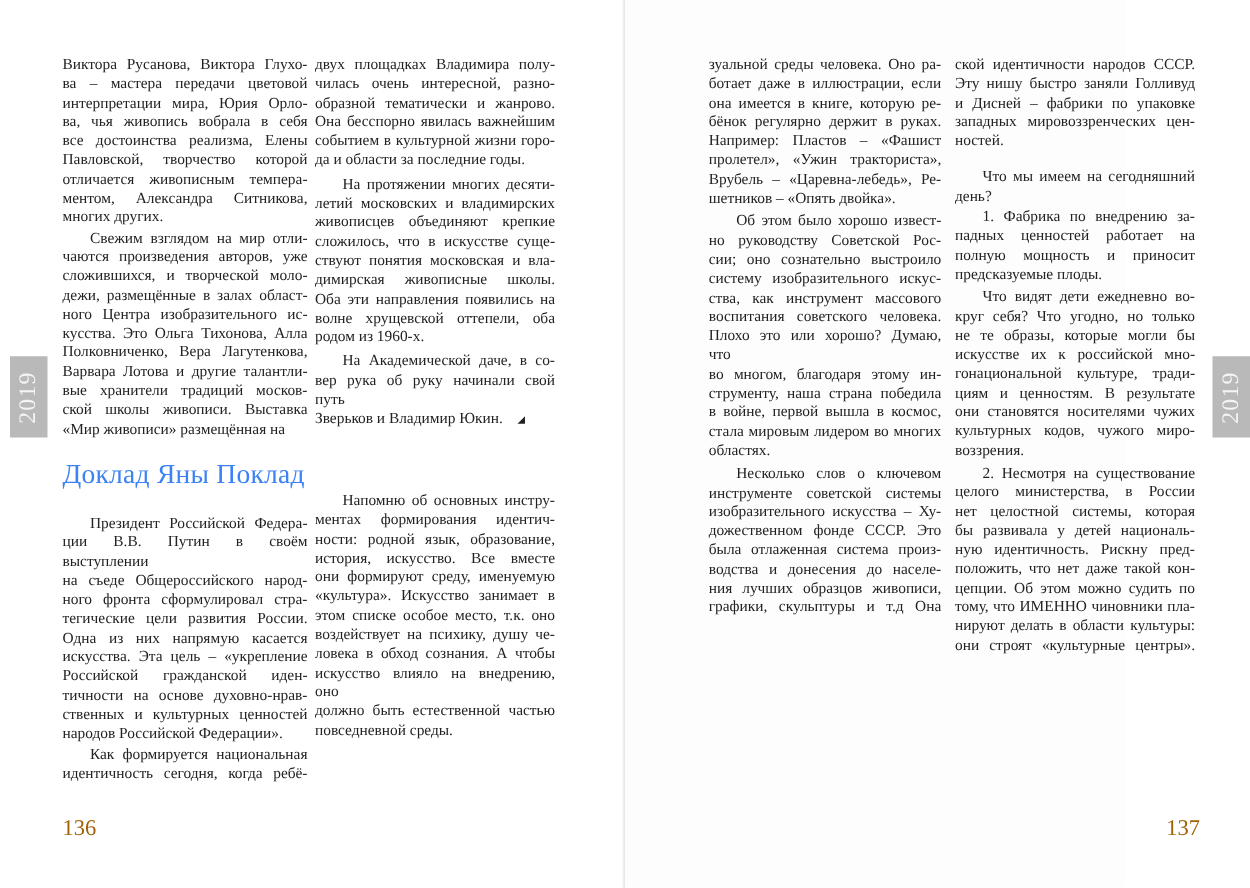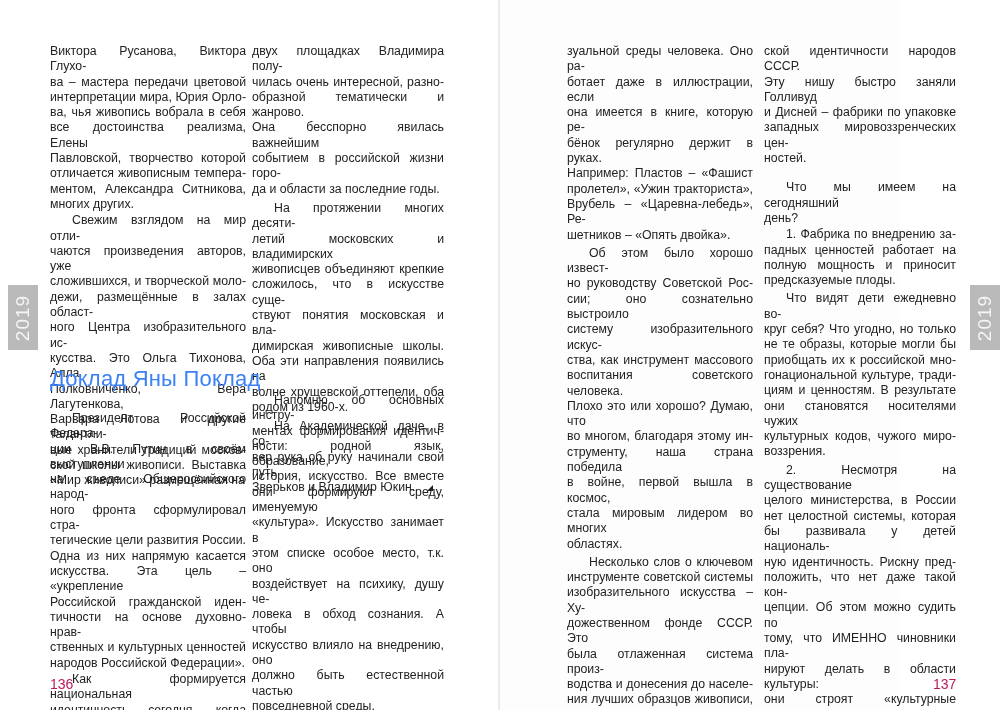--- a/index.html
+++ b/index.html
@@ -4,40 +4,40 @@
 <style>
   html, body { margin: 0; padding: 0; }
   body {
     width: 1000px; height: 710px; overflow: hidden;
     background: #ffffff;
     font-family: "Liberation Sans", sans-serif;
     color: #222;
     position: relative;
   }
   .spread { position: absolute; inset: 0; }
-  .page { position: absolute; top: 0; height: 710px; width: 400px; background: #fff; }
+  .page { position: absolute; top: 0; height: 710px; width: 400px; background: #fff; font-family: Liberation Serif, serif; }
   .page.left { left: 0; }
   .page.right { left: 500px; background: #fdfdfd; }
   .gutter { position: absolute; left: 498px; top: 0; width: 4px; height: 710px;
     background: linear-gradient(to right, #f2f2f2, #e6e6e6, #f2f2f2); }
   .col {
     position: absolute;
     font-size: 12.3px;
     line-height: 15.3px;
     text-align: justify;
     hyphens: manual;
   }
   .col .line { display: block; text-align: justify; text-align-last: justify; }
   .col .line.last { text-align-last: left; }
   .col .line.ind { text-indent: 22px; }
   .heading {
     position: absolute; left: 50px; top: 348px;
     font-size: 22px; color: #3b82f6; font-weight: normal; letter-spacing: 0.2px;
   }
-  .pagenum { position: absolute; top: 676px; font-size: 14px; color: #be185d; }
+  .pagenum { position: absolute; top: 652px; font-size: 18px; color: #a16207; }
   .year-tab {
     position: absolute; top: 285px; width: 30px; height: 65px;
     background: #b9b9b9; color: #f4f4f4;
     display: flex; align-items: center; justify-content: center;
   }
   .year-tab span {
     transform: rotate(-90deg); font-size: 19px; letter-spacing: 1px; white-space: nowrap;
   }
   .end-mark {
     display: inline-block; width: 0; height: 0;
@@ -76,21 +76,21 @@
           <span class="line last">«Мир живописи» размещённая на</span>
         </div>
     </div>
 
     <div class="col" style="left:252px; top:44px; width:192px;">
       <div class="para">
           <span class="line">двух площадках Владимира полу-</span>
           <span class="line">чилась очень интересной, разно-</span>
           <span class="line">образной тематически и жанрово.</span>
           <span class="line">Она бесспорно явилась важнейшим</span>
-          <span class="line">событием в российской жизни горо-</span>
+          <span class="line">событием в культурной жизни горо-</span>
           <span class="line last">да и области за последние годы.</span>
         </div>
       <div class="para" style="margin-top:4px;">
           <span class="line ind">На протяжении многих десяти-</span>
           <span class="line">летий московских и владимирских</span>
           <span class="line">живописцев объединяют крепкие</span>
           <span class="line">сложилось, что в искусстве суще-</span>
           <span class="line">ствуют понятия московская и вла-</span>
           <span class="line">димирская живописные школы.</span>
           <span class="line">Оба эти направления появились на</span>
@@ -206,21 +206,21 @@
       <div class="para" style="margin-top:1px;">
           <span class="line ind">1. Фабрика по внедрению за-</span>
           <span class="line">падных ценностей работает на</span>
           <span class="line">полную мощность и приносит</span>
           <span class="line last">предсказуемые плоды.</span>
         </div>
       <div class="para" style="margin-top:3px;">
           <span class="line ind">Что видят дети ежедневно во-</span>
           <span class="line">круг себя? Что угодно, но только</span>
           <span class="line">не те образы, которые могли бы</span>
-          <span class="line">приобщать их к российской мно-</span>
+          <span class="line">искусстве их к российской мно-</span>
           <span class="line">гонациональной культуре, тради-</span>
           <span class="line">циям и ценностям. В результате</span>
           <span class="line">они становятся носителями чужих</span>
           <span class="line">культурных кодов, чужого миро-</span>
           <span class="line last">воззрения.</span>
         </div>
       <div class="para" style="margin-top:3px;">
           <span class="line ind">2. Несмотря на существование</span>
           <span class="line">целого министерства, в России</span>
           <span class="line">нет целостной системы, которая</span>

